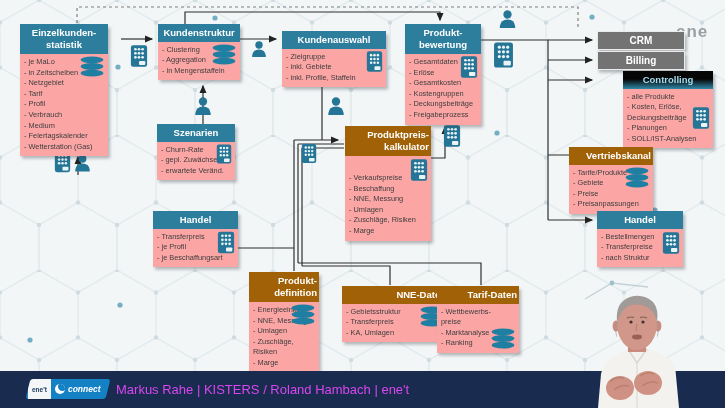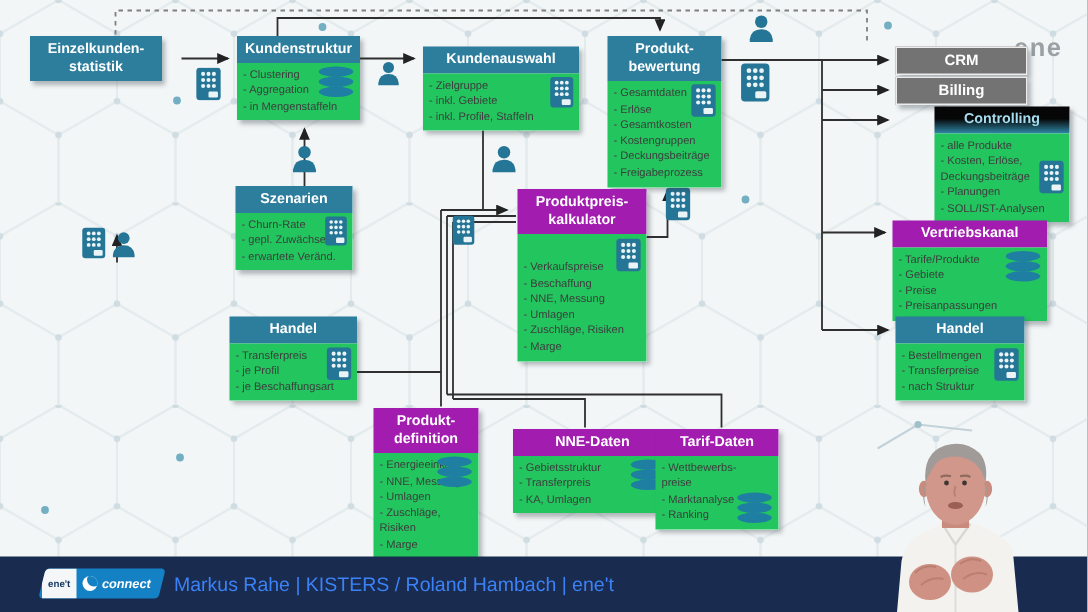--- a/index.html
+++ b/index.html
@@ -7,36 +7,36 @@
          font-family:"Liberation Sans",sans-serif;}
   svg.layer{position:absolute;left:0;top:0;}
   .bg{z-index:0;}
   .watermark{position:absolute;left:676px;top:22px;z-index:1;font-size:17px;font-weight:bold;
              color:#9aa0a4;letter-spacing:1px;}
   svg.wires{z-index:2;}
   .box{position:absolute;z-index:3;box-shadow:2px 2.5px 3px rgba(50,60,70,.35);}
   .box .hd{color:#fff;text-align:center;font-weight:bold;font-size:9.5px;line-height:12.5px;
            padding:2.5px 2px;}
   .teal .hd{background:#2d7e9d;}
-  .green .hd{background:#a21caf;}
+  .green .hd{background:#a16207;text-align:right;}
   .ctrl .hd{background:linear-gradient(180deg,#060606 45%,#2f89a8 100%);color:#a5dcef;}
-  .box .bd{position:relative;background:#22c55e;padding:3px 4px 4px 4px;font-size:7.4px;
+  .box .bd{position:relative;background:#fca5a5;padding:3px 4px 4px 4px;font-size:7.4px;
            color:#3d3d3d;}
   .box .bd .item{line-height:10.6px;white-space:normal;}
   .blackbox{position:absolute;z-index:3;background:#737373;border:1px solid #ececec;color:#fff;
             text-align:center;font-weight:bold;font-size:10px;line-height:17px;
             box-shadow:2px 2.5px 3px rgba(50,60,70,.35);}
   .icn{position:absolute;top:2px;right:3px;}
   .icn.low{top:auto;bottom:4px;}
   .icn.mid{top:17px;}
   .pp .bd{padding-top:17px;}
   .tarif .bd{padding-right:26px;}
   .footer{position:absolute;left:0;top:371px;width:725px;height:37px;background:#1a2b50;z-index:3;
           display:flex;align-items:center;}
-  .credits{position:absolute;left:116px;color:#3b82f6;font-size:13px;white-space:nowrap;}
+  .credits{position:absolute;left:116px;color:#d946ef;font-size:13px;white-space:nowrap;}
   .logo{position:absolute;left:28px;top:8px;width:80px;height:20px;transform:skewX(-14deg);
         background:#1581c5;border-radius:3px;display:flex;align-items:center;overflow:hidden;}
   .logo .inner{transform:skewX(14deg);display:flex;align-items:center;height:100%;width:100%;}
   .logo .brand{background:#f4f6f7;color:#14375e;font-size:6.5px;font-weight:bold;height:100%;
                display:flex;align-items:center;padding:0 4px;}
   .logo .moon{width:10px;height:10px;border-radius:50%;background:#fff;margin:0 3px 0 4px;
               position:relative;overflow:hidden;flex:0 0 auto;}
   .logo .moon::after{content:"";position:absolute;left:3px;top:-2px;width:9px;height:9px;
               border-radius:50%;background:#1581c5;}
   .logo .product{color:#fff;font-size:8.5px;font-weight:bold;font-style:italic;}
@@ -154,20 +154,34 @@
     <use href="#sym-person" x="74" y="154" width="17" height="18"></use>
     <use href="#sym-person" x="327" y="97" width="18" height="18"></use>
     <use href="#sym-building" x="301" y="143" width="16" height="21"></use>
     <use href="#sym-building" x="443" y="124" width="18" height="24"></use>
     <use href="#sym-person" x="498" y="10" width="19" height="18"></use>
     <use href="#sym-building" x="493" y="42" width="21" height="26"></use>
   </svg>
 
   <div class="box teal" style="left:20px;top:24px;width:88px">
     <div class="hd">Einzelkunden-statistik</div>
+    <div class="bd">
+      <svg class="icn" width="26" height="21">
+          <use href="#sym-db"></use>
+        </svg>
+    <div class="item">- je MaLo</div>
+        <div class="item">- in Zeitscheiben</div>
+        <div class="item">- Netzgebiet</div>
+        <div class="item">- Tarif</div>
+        <div class="item">- Profil</div>
+        <div class="item">- Verbrauch</div>
+        <div class="item">- Medium</div>
+        <div class="item">- Feiertagskalender</div>
+        <div class="item">- Wetterstation (Gas)</div>
+      </div>
   </div>
 
   <div class="box teal" style="left:158px;top:24px;width:82px">
     <div class="hd">Kundenstruktur</div>
     <div class="bd">
       <svg class="icn" width="26" height="21">
           <use href="#sym-db"></use>
         </svg>
     <div class="item">- Clustering</div>
         <div class="item">- Aggregation</div>
@@ -290,21 +304,21 @@
       <svg class="icn mid" width="18" height="24">
           <use href="#sym-building"></use>
         </svg>
     <div class="item">- alle Produkte</div>
         <div class="item">- Kosten, Erlöse, Deckungsbeiträge</div>
         <div class="item">- Planungen</div>
         <div class="item">- SOLL/IST-Analysen</div>
       </div>
   </div>
 
-  <div class="box green" style="left:595px;top:147px;width:103px">
+  <div class="box green" style="left:569px;top:147px;width:84px">
     <div class="hd">Vertriebskanal</div>
     <div class="bd">
       <svg class="icn" width="26" height="21">
           <use href="#sym-db"></use>
         </svg>
     <div class="item">- Tarife/Produkte</div>
         <div class="item">- Gebiete</div>
         <div class="item">- Preise</div>
         <div class="item">- Preisanpassungen</div>
       </div>

